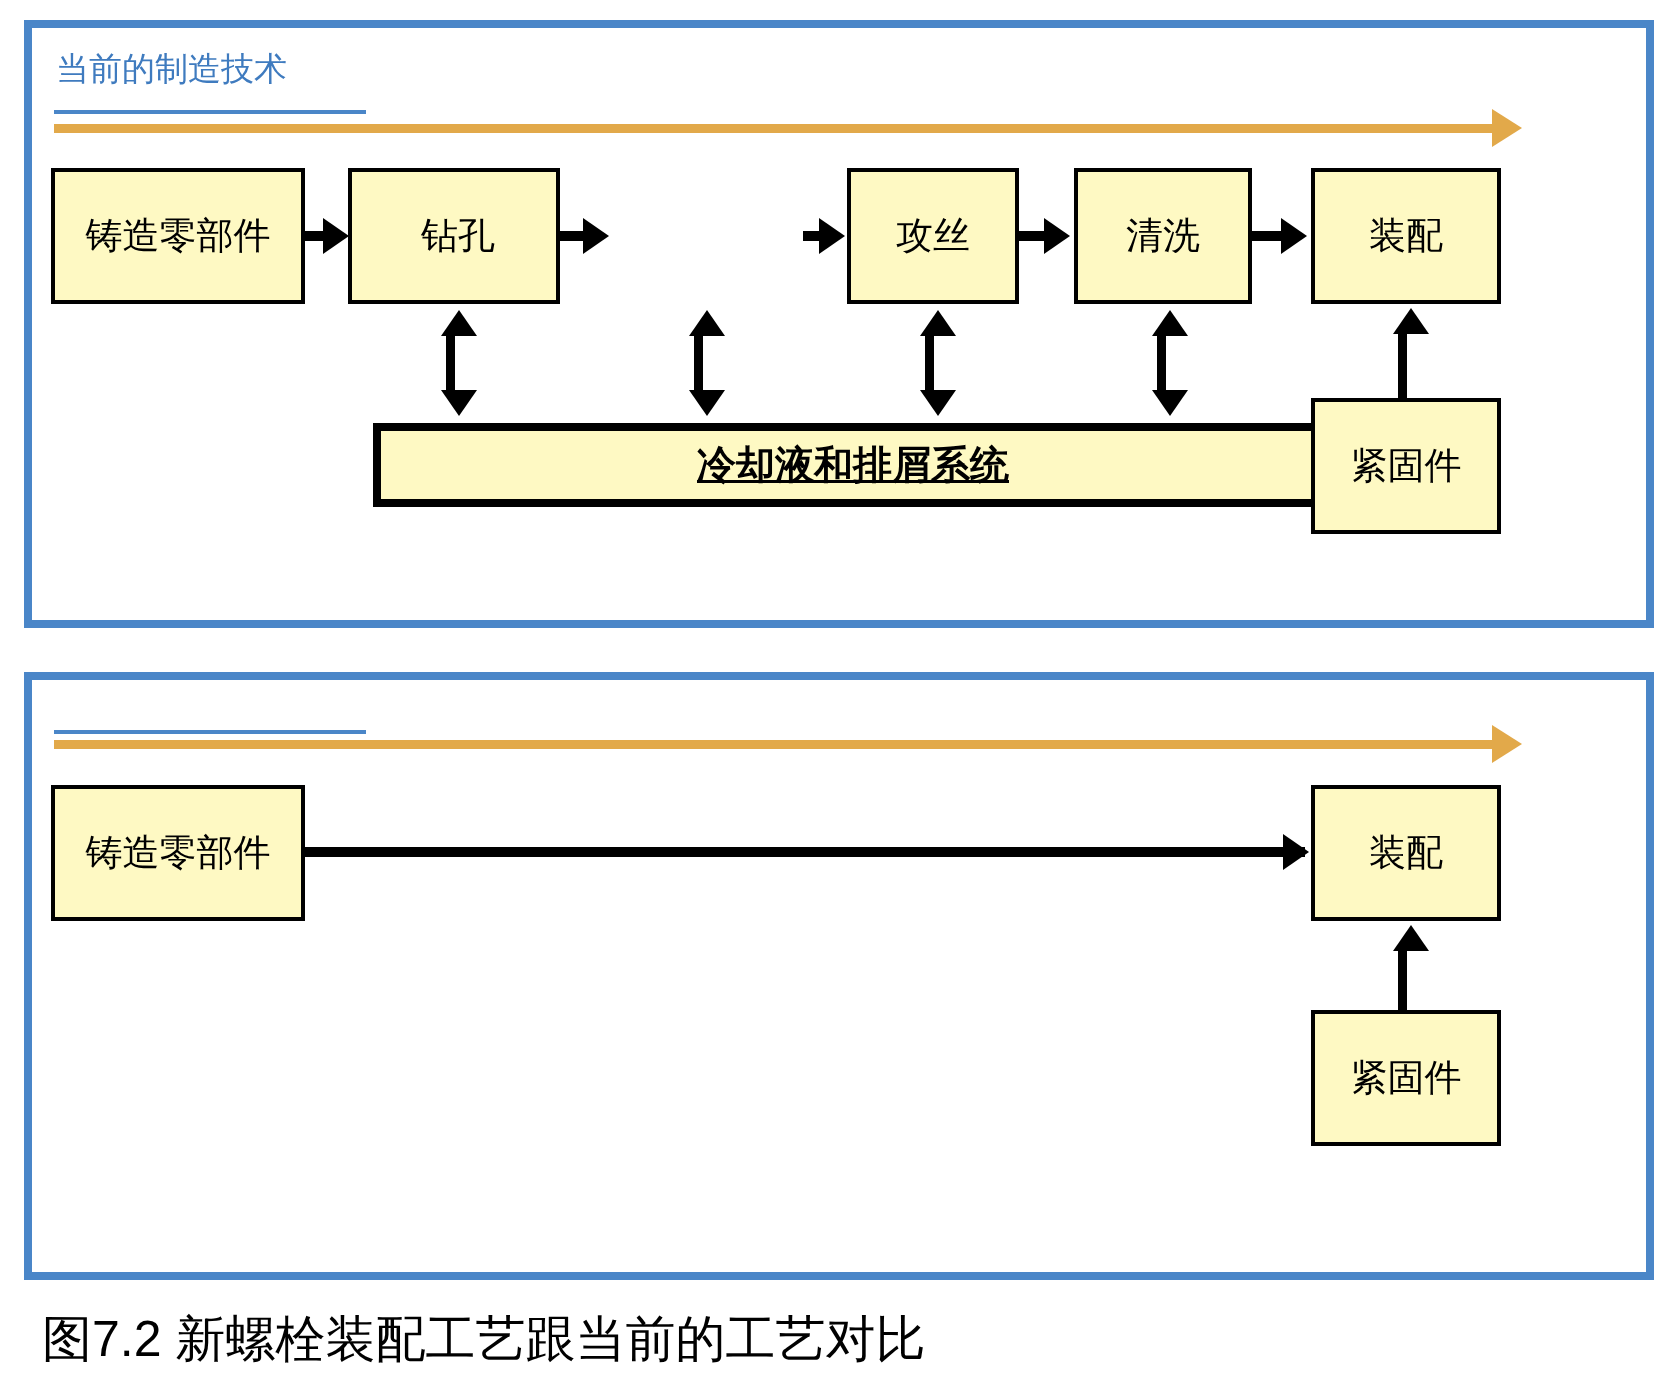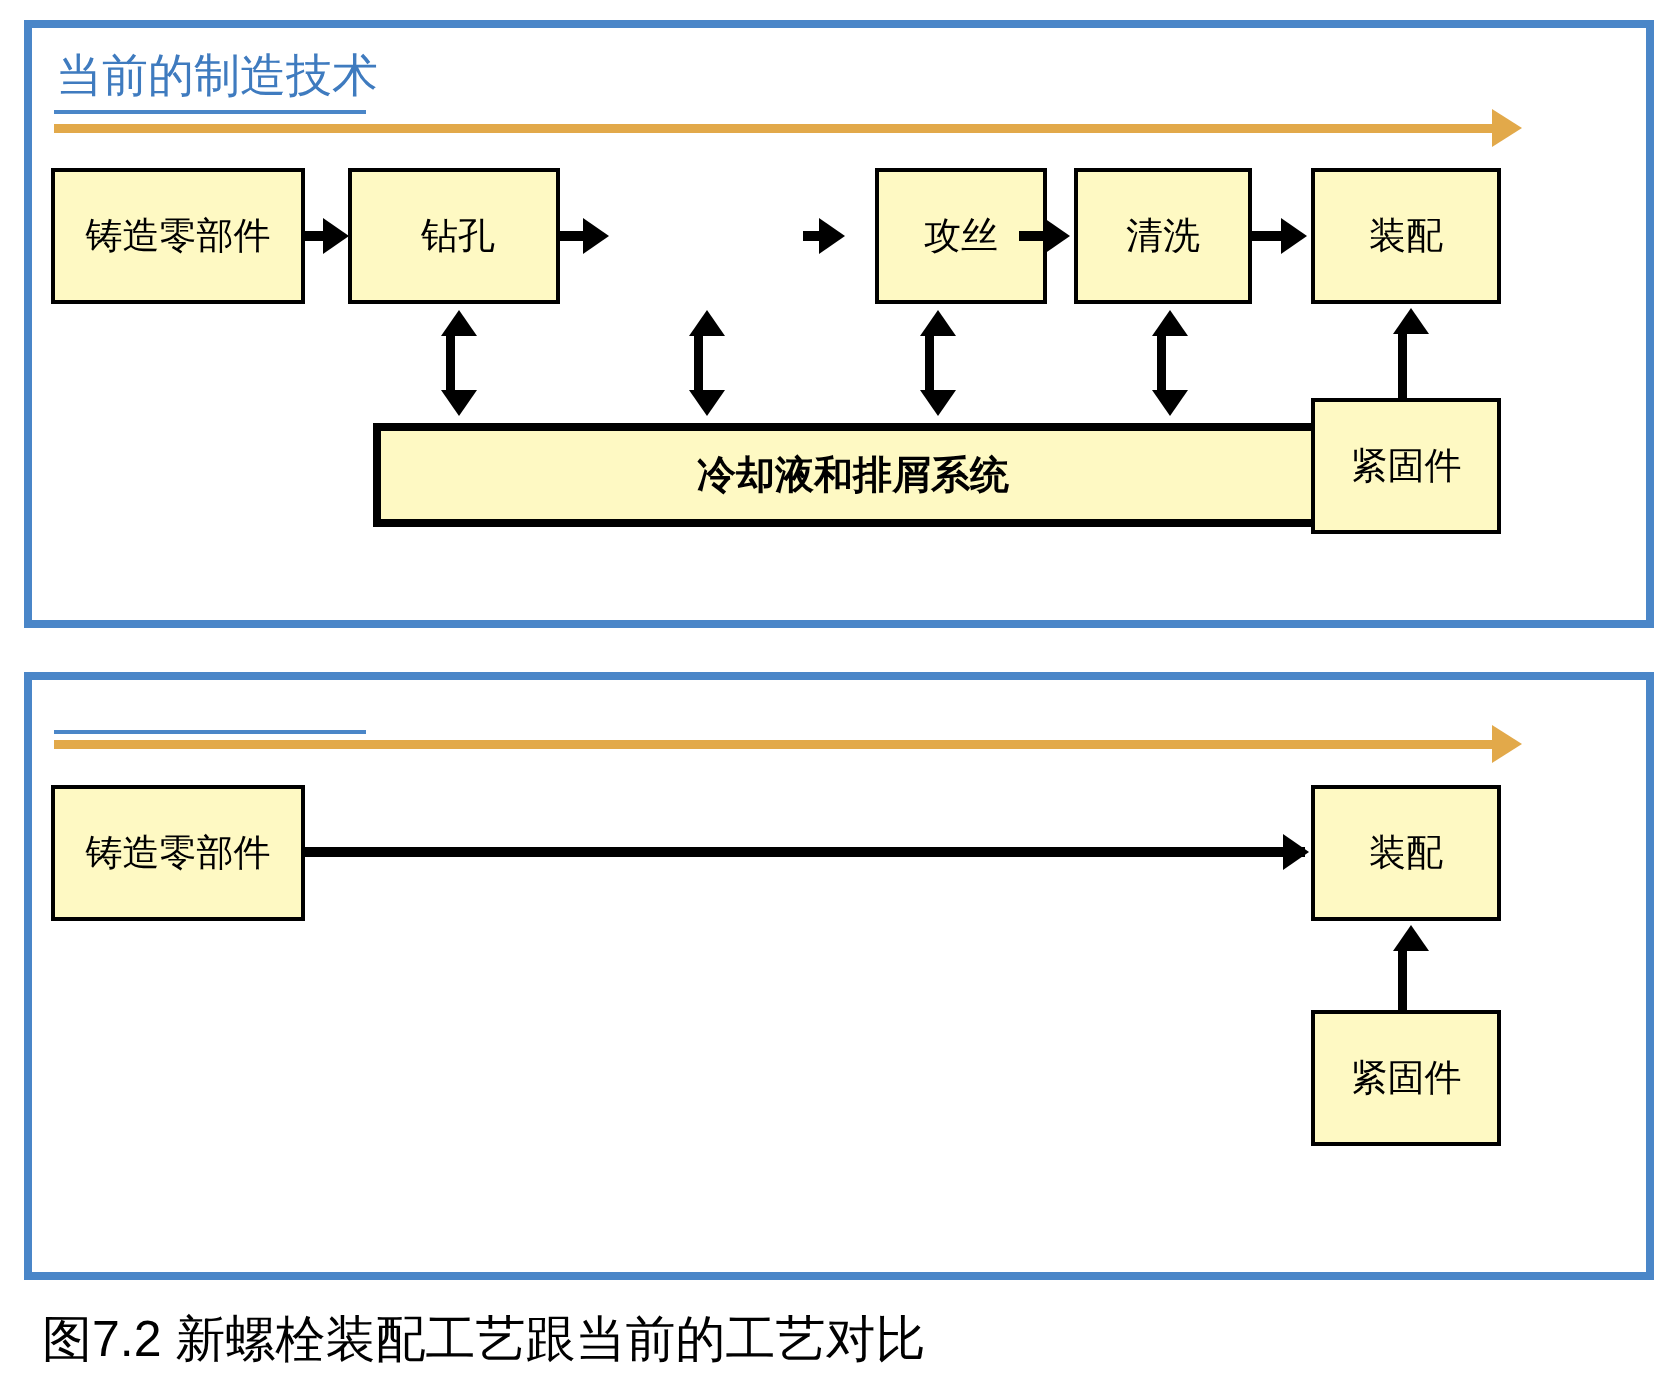--- a/index.html
+++ b/index.html
@@ -28,21 +28,21 @@
     border: 8px solid #4a86c8;
     background: #ffffff;
   }
   #panel-current { left: 24px;  top: 20px;   width: 1630px; height: 608px; }
   #panel-new     { left: 24px;  top: 672px;  width: 1630px; height: 608px; }
 
   
   .panel-title {
     position: absolute;
     color: #3f7bbf;
-    font-size: 46px;
+    font-size: 33px;
     line-height: 1;
     white-space: nowrap;
     font-weight: normal;
   }
   .panel-title-rule {
     position: absolute;
     height: 4px;
     background: #4a86c8;
   }
   .flow-axis {
@@ -130,21 +130,21 @@
   <div class="panel" id="panel-current"></div>
 
   <div class="panel-title" style="left:56px; top:52px;">当前的制造技术</div>
   <div class="panel-title-rule" style="left:54px; top:110px; width:312px;"></div>
 
   <div class="flow-axis" style="left:54px; top:124px; width:1440px;"></div>
   <div class="flow-axis-head" style="left:1492px; top:109px;"></div>
 
   <div class="box" style="left:51px;  top:168px; width:254px; height:136px;">铸造零部件</div>
   <div class="box" style="left:348px; top:168px; width:212px; height:136px;padding-left:8px;">钻孔</div>
-  <div class="box" style="left:847px; top:168px; width:172px; height:136px;margin-left:28px;">攻丝</div>
+  <div class="box" style="left:847px; top:168px; width:172px; height:136px;">攻丝</div>
   <div class="box" style="left:1074px; top:168px; width:178px; height:136px;">清洗</div>
   <div class="box" style="left:1311px; top:168px; width:190px; height:136px;">装配</div>
 
   <div class="h-arrow" style="left:305px; top:231px; width:24px;"></div>
   <div class="h-arrow-head" style="left:323px; top:218px;"></div>
 
   <div class="h-arrow" style="left:560px; top:231px; width:28px;"></div>
   <div class="h-arrow-head" style="left:583px; top:218px;"></div>
 
   <div class="h-arrow" style="left:803px; top:231px; width:20px;"></div>
@@ -165,21 +165,21 @@
   <div class="v-arrow-head-down" style="left:689px; top:390px;"></div>
 
   <div class="v-arrow-head-up" style="left:920px; top:310px;"></div>
   <div class="v-arrow" style="left:925px; top:330px; height:64px;"></div>
   <div class="v-arrow-head-down" style="left:920px; top:390px;"></div>
 
   <div class="v-arrow-head-up" style="left:1152px; top:310px;"></div>
   <div class="v-arrow" style="left:1157px; top:330px; height:64px;"></div>
   <div class="v-arrow-head-down" style="left:1152px; top:390px;"></div>
 
-  <div class="box thick" style="left:373px; top:423px; width:960px; height:104px;">冷却液和排屑系统</div>
+  <div class="box thick" style="left:373px; top:423px; width:960px; height:84px;text-decoration:underline;">冷却液和排屑系统</div>
 
   <div class="v-arrow-head-up" style="left:1393px; top:308px;"></div>
   <div class="v-arrow" style="left:1398px; top:330px; height:70px;"></div>
   <div class="box" style="left:1311px; top:398px; width:190px; height:136px;">紧固件</div>
 
   <div class="panel" id="panel-new"></div>
 
   <div class="panel-title-rule" style="left:54px; top:730px; width:312px;"></div>
 
   <div class="flow-axis" style="left:54px; top:740px; width:1440px;"></div>

